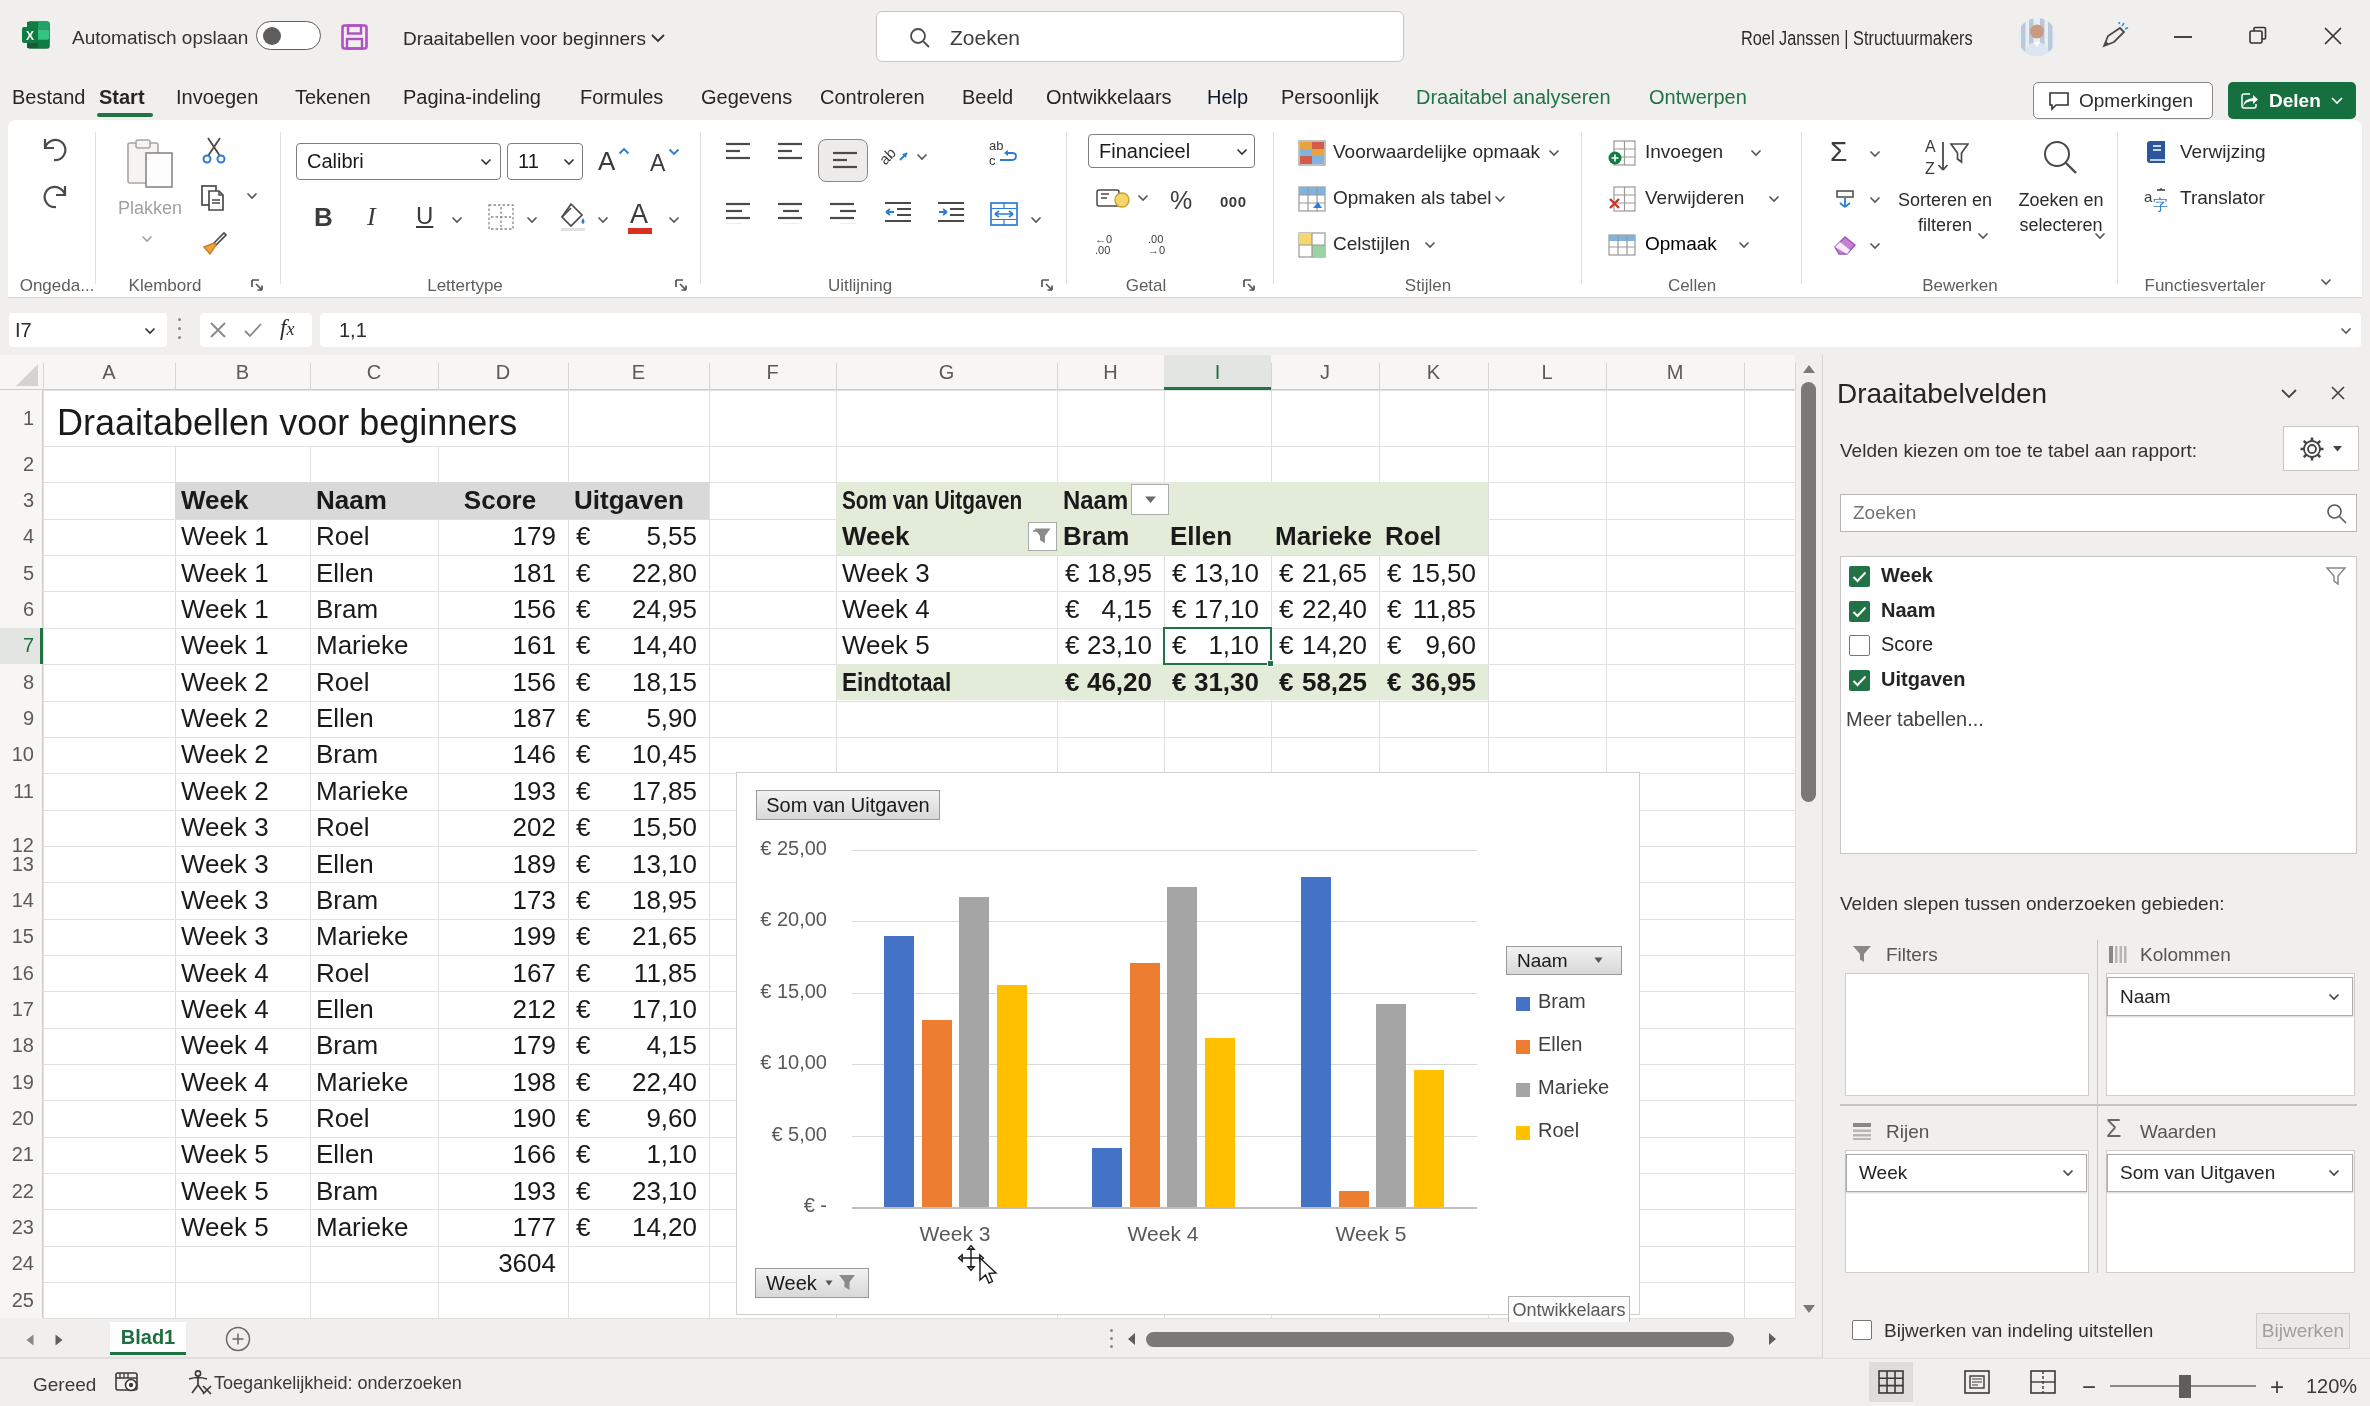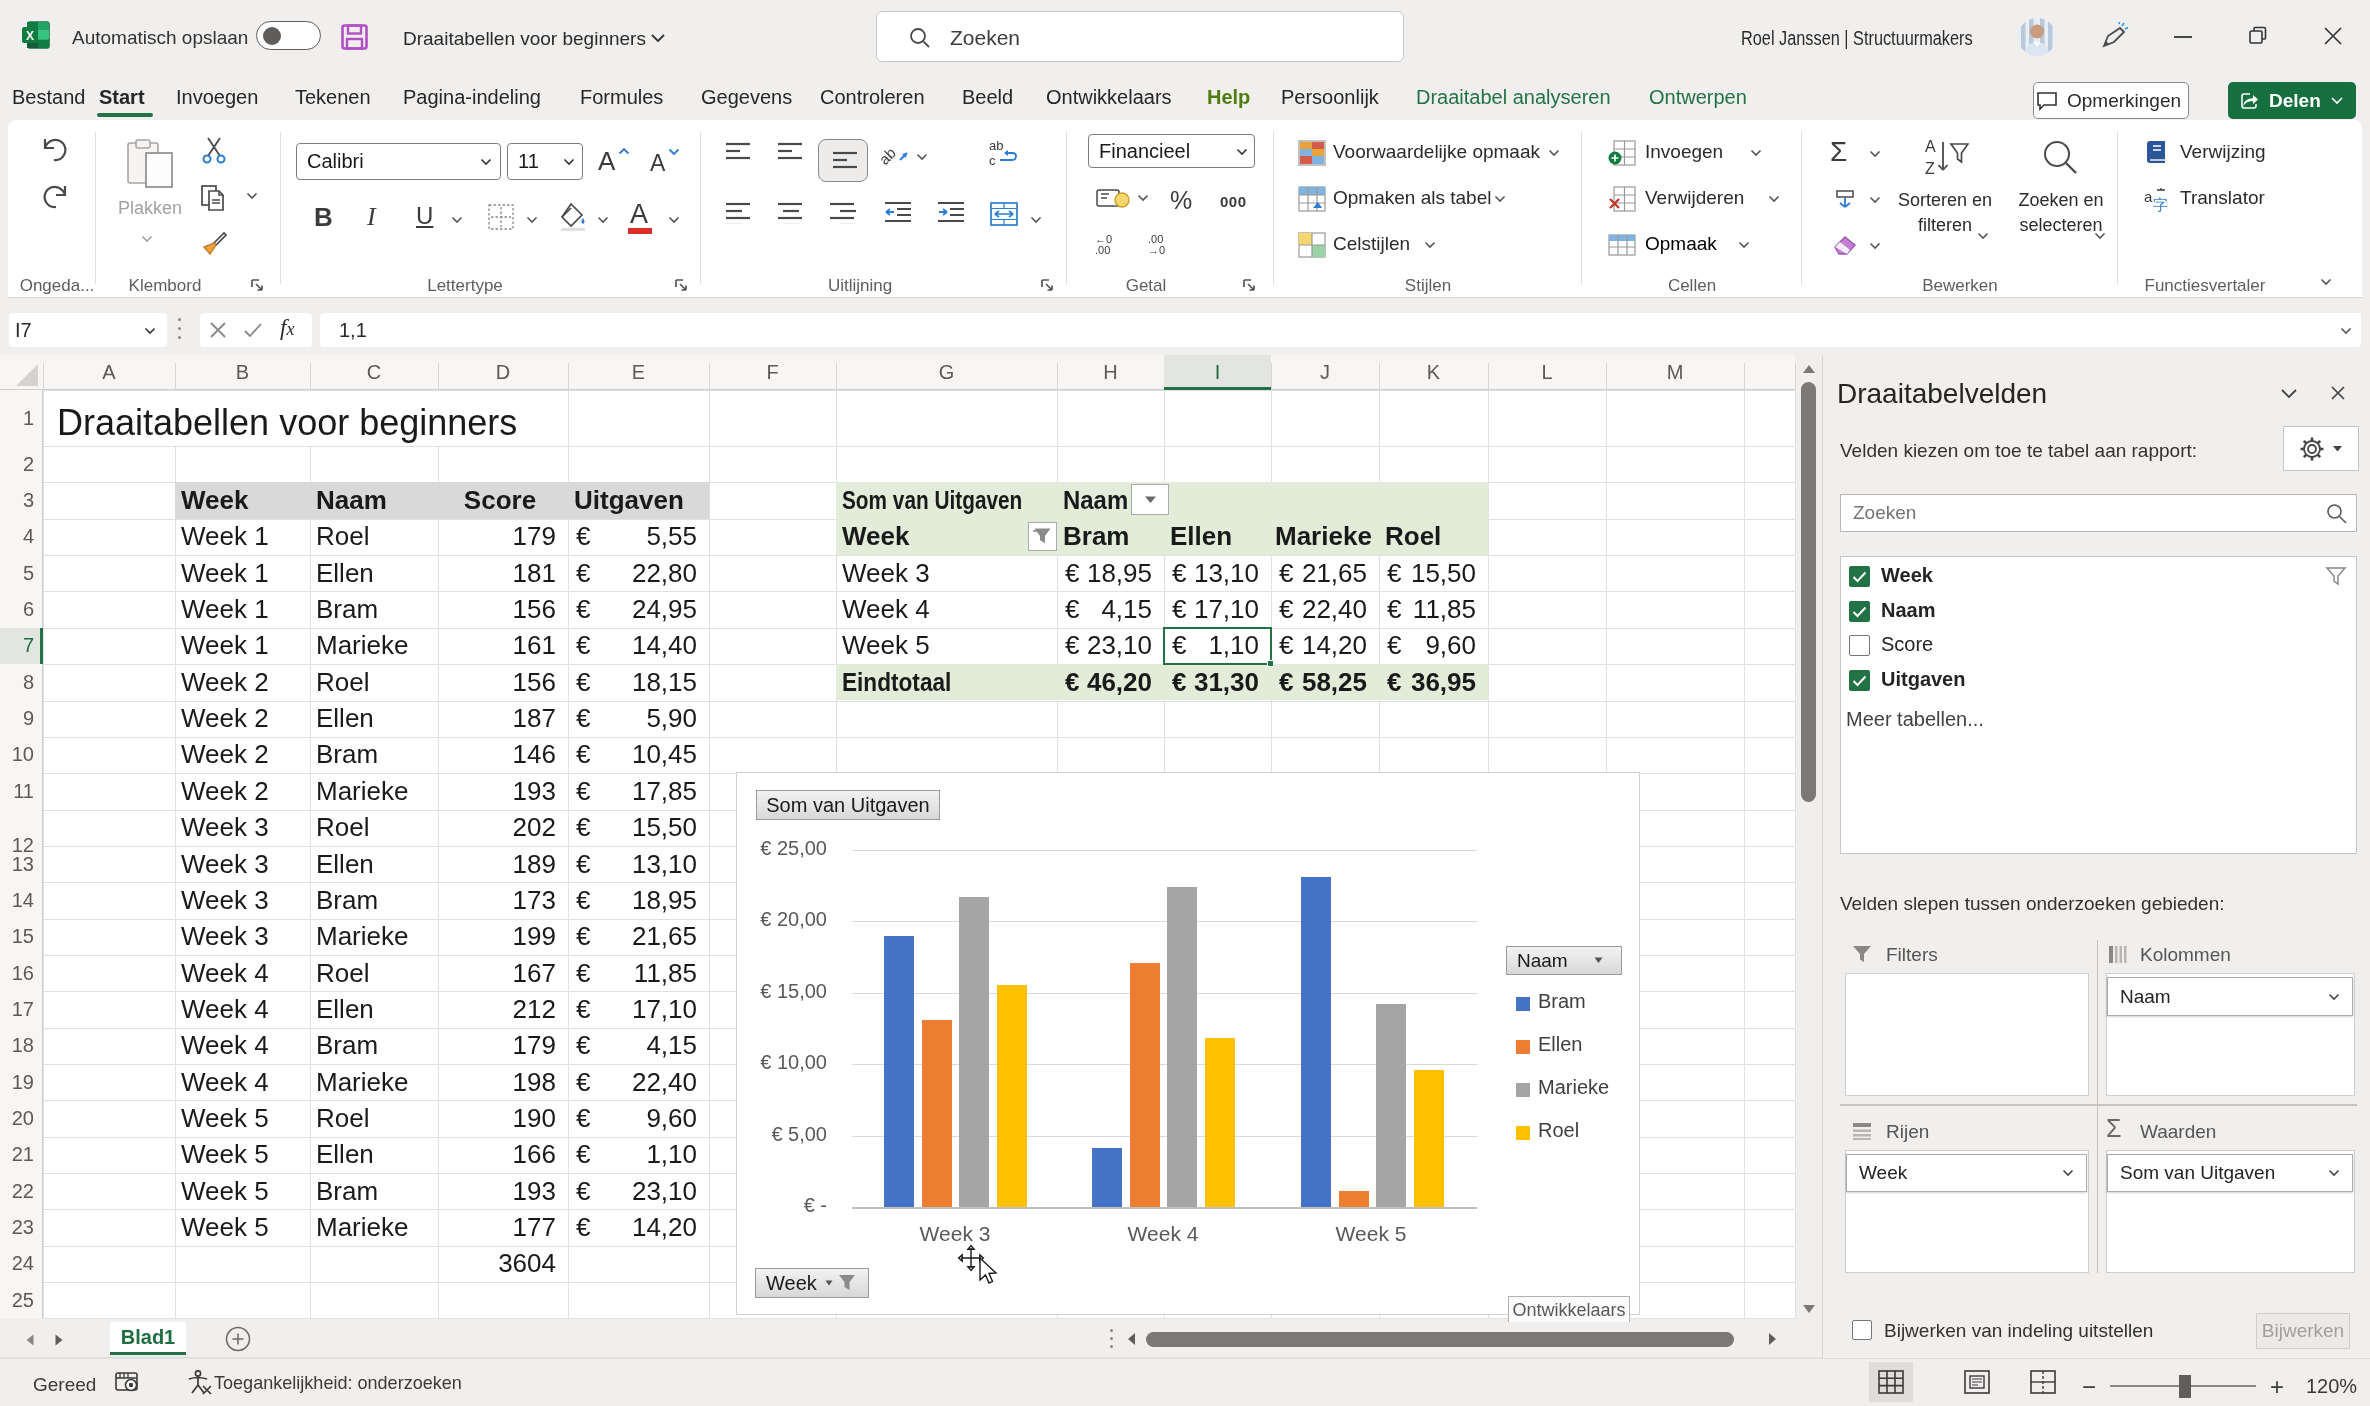--- a/index.html
+++ b/index.html
@@ -74,26 +74,26 @@
 <div class="a" style="left:12px;top:86px;font-size:20px;color:#262626;font-weight:normal">Bestand</div>
 <div class="a" style="left:99px;top:86px;font-size:20px;color:#262626;font-weight:bold">Start</div>
 <div class="a" style="left:176px;top:86px;font-size:20px;color:#262626;font-weight:normal">Invoegen</div>
 <div class="a" style="left:295px;top:86px;font-size:20px;color:#262626;font-weight:normal">Tekenen</div>
 <div class="a" style="left:403px;top:86px;font-size:20px;color:#262626;font-weight:normal">Pagina-indeling</div>
 <div class="a" style="left:580px;top:86px;font-size:20px;color:#262626;font-weight:normal">Formules</div>
 <div class="a" style="left:701px;top:86px;font-size:20px;color:#262626;font-weight:normal">Gegevens</div>
 <div class="a" style="left:820px;top:86px;font-size:20px;color:#262626;font-weight:normal">Controleren</div>
 <div class="a" style="left:962px;top:86px;font-size:20px;color:#262626;font-weight:normal">Beeld</div>
 <div class="a" style="left:1046px;top:86px;font-size:20px;color:#262626;font-weight:normal">Ontwikkelaars</div>
-<div class="a" style="left:1207px;top:86px;font-size:20px;color:#4d7c0f;font-weight:bold">Help</div>
+<div class="a" style="left:1207px;top:86px;font-size:20px;color:#0f172a;font-weight:normal">Help</div>
 <div class="a" style="left:1281px;top:86px;font-size:20px;color:#262626;font-weight:normal">Persoonlijk</div>
 <div class="a" style="left:1416px;top:86px;font-size:20px;color:#217346">Draaitabel analyseren</div>
 <div class="a" style="left:1649px;top:86px;font-size:20px;color:#217346">Ontwerpen</div>
 <div class="a" style="left:97px;top:113px;width:56px;height:4px;background:#217346;border-radius:2px"></div>
-<div class="a vctr" style="left:2033px;top:82px;width:156px;height:37px;background:#fff;border:1px solid #8a8886;border-radius:5px;padding-left:2px">
+<div class="a vctr" style="left:2033px;top:82px;width:180px;height:37px;background:#fff;border:1px solid #8a8886;border-radius:5px;padding-left:14px">
 <svg width="22" height="20" viewBox="0 0 22 20">
       <path d="M2 2 H20 V14 H8 L4 18 V14 H2 Z" fill="none" stroke="#333" stroke-width="1.6"></path>
     </svg>
 <span style="font-size:19px;color:#2b2b2b;margin-left:9px">Opmerkingen</span>
   </div>
 <div class="a vctr" style="left:2228px;top:82px;width:128px;height:37px;background:#156f3e;border-radius:5px;padding-left:12px">
 <svg width="21" height="20" viewBox="0 0 21 20">
       <path d="M13 4 L18 8.5 L13 13 V10 Q5 10 3 16 Q3 8 13 7 Z" fill="#fff"></path>
       <path d="M10 3 H4 Q2 3 2 5 V15 Q2 17 4 17 H14 Q16 17 16 15 V13" fill="none" stroke="#fff" stroke-width="1.5"></path>
     </svg>

